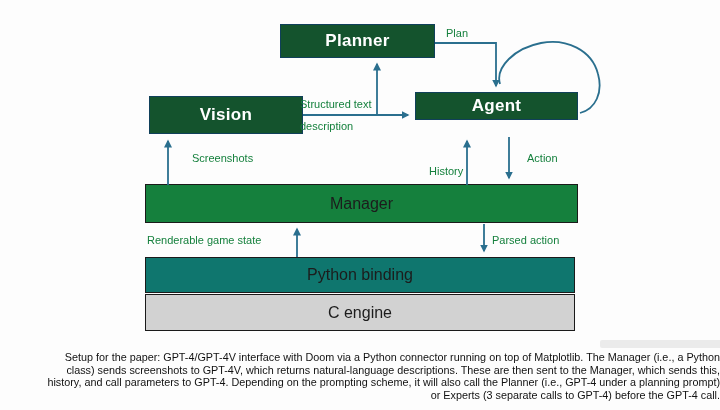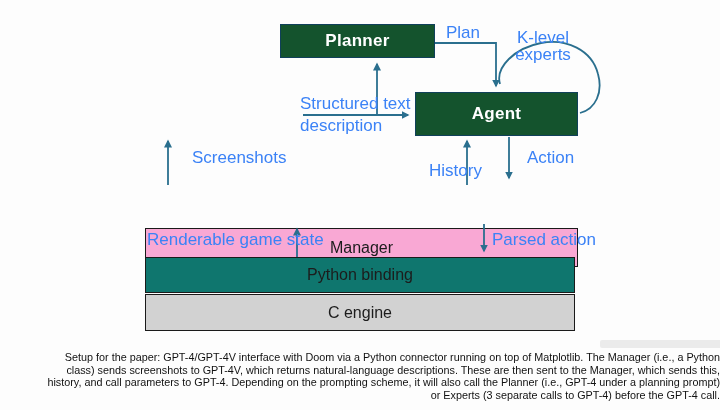--- a/index.html
+++ b/index.html
@@ -11,43 +11,43 @@
   .stage{position:absolute;inset:0;}
   svg.arrows{position:absolute;left:0;top:0;z-index:2;}
   .box{position:absolute;box-sizing:border-box;display:flex;align-items:center;justify-content:center;z-index:1;}
   .box.teal{
     background:#14532d;border:1px solid #10405a;color:#ffffff;
     font-weight:bold;font-size:17px;letter-spacing:.3px;
   }
   .box.layer{
     border:1.5px solid #1a1a1a;color:#1c1c1c;font-size:16px;
   }
-  .box.manager{background:#f9a8d4;margin-top:44px;}
+  .box.manager{background:#15803d;}
   .box.python{background:#0f766e;}
   .box.cengine{background:#d2d2d2;}
   .lbl{
-    position:absolute;z-index:3;color:#3b82f6;font-size:17px;line-height:16px;
+    position:absolute;z-index:3;color:#15803d;font-size:11px;line-height:16px;
     white-space:pre-line;
   }
   .lbl.center{text-align:center;}
   .lbl.wide-lh{line-height:22px;}
   .caption{
     position:absolute;left:0;top:351px;width:720px;text-align:right;z-index:3;
     color:#111;font-size:10.8px;line-height:12.6px;
   }
   .caption .cline{white-space:nowrap;}
   .caption .it{}
   .artifact{
     position:absolute;left:600px;top:340px;width:120px;height:8px;
     background:#ebebeb;border-radius:2px 0 0 2px;z-index:0;
   }
   
   .planner{left:280px;top:24px;width:155px;height:34px;}
   .vision {left:149px;top:96px;width:154px;height:38px;}
-  .agent  {left:415px;top:92px;width:163px;height:44px;}
+  .agent  {left:415px;top:92px;width:163px;height:28px;}
   .manager{left:145px;top:184px;width:433px;height:39px;}
   .python {left:145px;top:257px;width:430px;height:36px;}
   .cengine{left:145px;top:294px;width:430px;height:37px;text-align:center;}
   
   .lbl-plan{left:446px;top:25px;}
   .lbl-klevel{left:500px;top:29px;width:86px;line-height:17px;}
   .lbl-structured{left:300px;top:93px;}
   .lbl-screenshots{left:192px;top:150px;}
   .lbl-history{left:429px;top:163px;}
   .lbl-action{left:527px;top:150px;}
@@ -74,36 +74,37 @@
       <path d="M467,185 L467,141" marker-end="url(#ah)"></path>
       <path d="M509,137 L509,178" marker-end="url(#ah)"></path>
       <path d="M297,257 L297,229" marker-end="url(#ah)"></path>
       <path d="M484,224 L484,251" marker-end="url(#ah)"></path>
     </g>
   </svg>
 
   <div class="box teal planner">
     <span>Planner</span>
   </div>
+  <div class="box teal vision">
+    <span>Vision</span>
+  </div>
   <div class="box teal agent">
     <span>Agent</span>
   </div>
   <div class="box layer manager">
     <span>Manager</span>
   </div>
   <div class="box layer python">
     <span>Python binding</span>
   </div>
   <div class="box layer cengine">
     <span>C engine</span>
   </div>
 
   <div class="lbl lbl-plan">Plan</div>
-  <div class="lbl lbl-klevel center">K-level
-experts</div>
   <div class="lbl lbl-structured wide-lh">Structured text
 description</div>
   <div class="lbl lbl-screenshots">Screenshots</div>
   <div class="lbl lbl-history">History</div>
   <div class="lbl lbl-action">Action</div>
   <div class="lbl lbl-renderable">Renderable game state</div>
   <div class="lbl lbl-parsed">Parsed action</div>
 
   <div class="artifact"></div>
 

